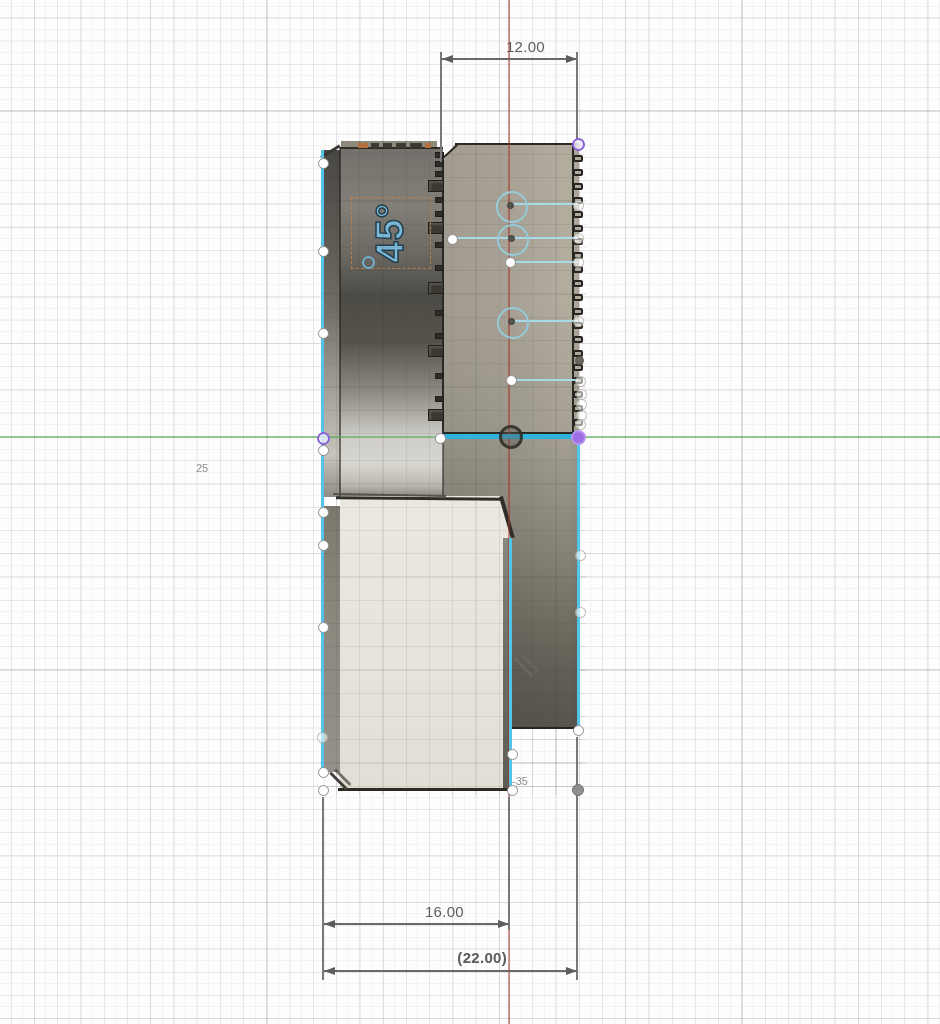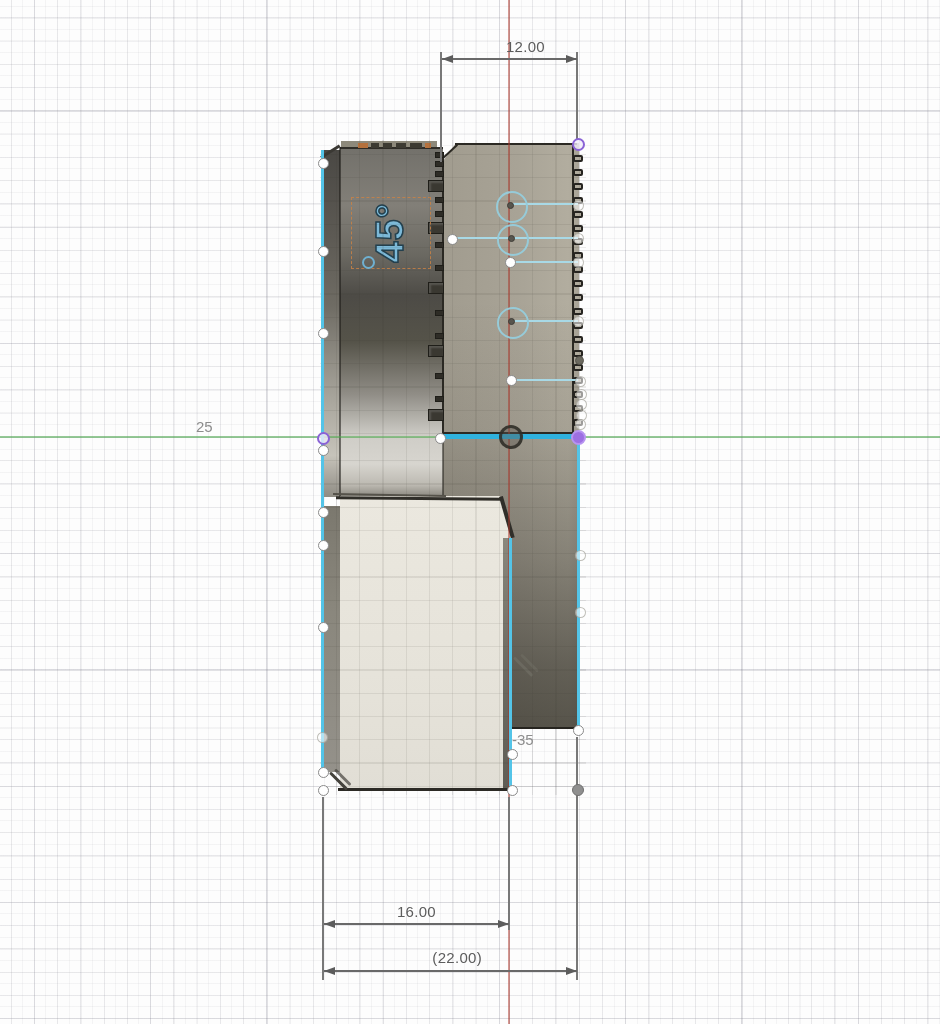--- a/index.html
+++ b/index.html
@@ -62,21 +62,21 @@
   
   .ext{width:2px;background:#787878;}
   .dim{height:2px;background:#696969;}
   .dim-label{color:#5c5c5c;font-size:15px;text-align:right;letter-spacing:.3px;}
   .arr{width:0;height:0;border-top:4px solid transparent;border-bottom:4px solid transparent;}
   .arr.l{border-right:11px solid #5c5c5c;}
   .arr.r{border-left:11px solid #5c5c5c;}
   
   .cyan{background:#53c4e8;}
   .cyan-sel{background:#2fb2de;}
-  .grid-label{color:#8d8d8d;font-size:15px;}
+  .grid-label{color:#8d8d8d;font-size:11px;margin-top:44px;}
   
   .engrave-box{left:351px;top:197px;width:78px;height:70px;border:1px dashed rgba(200,130,70,0.85);}
   .engrave-wrap{left:352px;top:196px;width:76px;height:72px;display:flex;align-items:center;justify-content:center;}
   .engrave-text{transform:rotate(-90deg);font-size:38px;font-weight:bold;color:#7cb9d8;
     -webkit-text-stroke:1.5px #23404e;text-shadow:0 0 1px #1d3542;letter-spacing:1px;}
   .engrave-ring{left:362px;top:256px;width:9px;height:9px;border:2px solid #6fb0d0;border-radius:50%;}
   
   .pt{border-radius:50%;box-sizing:border-box;}
   .pt-white{width:11px;height:11px;background:#ffffff;border:1.5px solid #8a8a8a;}
   .pt-faint{width:11px;height:11px;background:rgba(255,255,255,0.55);border:1.5px solid rgba(140,138,128,0.55);}
@@ -197,26 +197,26 @@
     <div class="abs arr l" style="left:442px;top:55px;"></div>
     <div class="abs arr r" style="left:566px;top:55px;"></div>
     <div class="abs dim-label" style="left:469px;top:38px;width:76px;">12.00</div>
 
     <div class="abs ext" style="left:322px;top:797px;height:183px;"></div>
     <div class="abs ext" style="left:508px;top:797px;height:133px;"></div>
     <div class="abs ext" style="left:576px;top:737px;height:243px;"></div>
     <div class="abs dim" style="left:324px;top:923px;width:185px;"></div>
     <div class="abs arr l" style="left:324px;top:920px;"></div>
     <div class="abs arr r" style="left:498px;top:920px;"></div>
-    <div class="abs dim-label" style="left:360px;top:903px;width:76px;">16.00</div>
+    <div class="abs dim-label" style="left:388px;top:903px;width:76px;">16.00</div>
 
     <div class="abs dim" style="left:324px;top:970px;width:253px;"></div>
     <div class="abs arr l" style="left:324px;top:967px;"></div>
     <div class="abs arr r" style="left:566px;top:967px;"></div>
-    <div class="abs dim-label" style="left:398px;top:949px;width:84px;">(22.00)</div>
+    <div class="abs dim-label" style="left:423px;top:949px;width:84px;font-weight:bold;">(22.00)</div>
   </div>
 
   <div>
     <div class="abs cyan" style="left:321px;top:150px;width:3px;height:622px;"></div>
     <div class="abs cyan" style="left:509px;top:538px;width:3px;height:252px;"></div>
     <div class="abs cyan" style="left:577px;top:437px;width:3px;height:291px;"></div>
     <div class="abs cyan-sel" style="left:441px;top:434px;width:137px;height:5px;"></div>
   </div>
 
   <div id="blue-layer">

